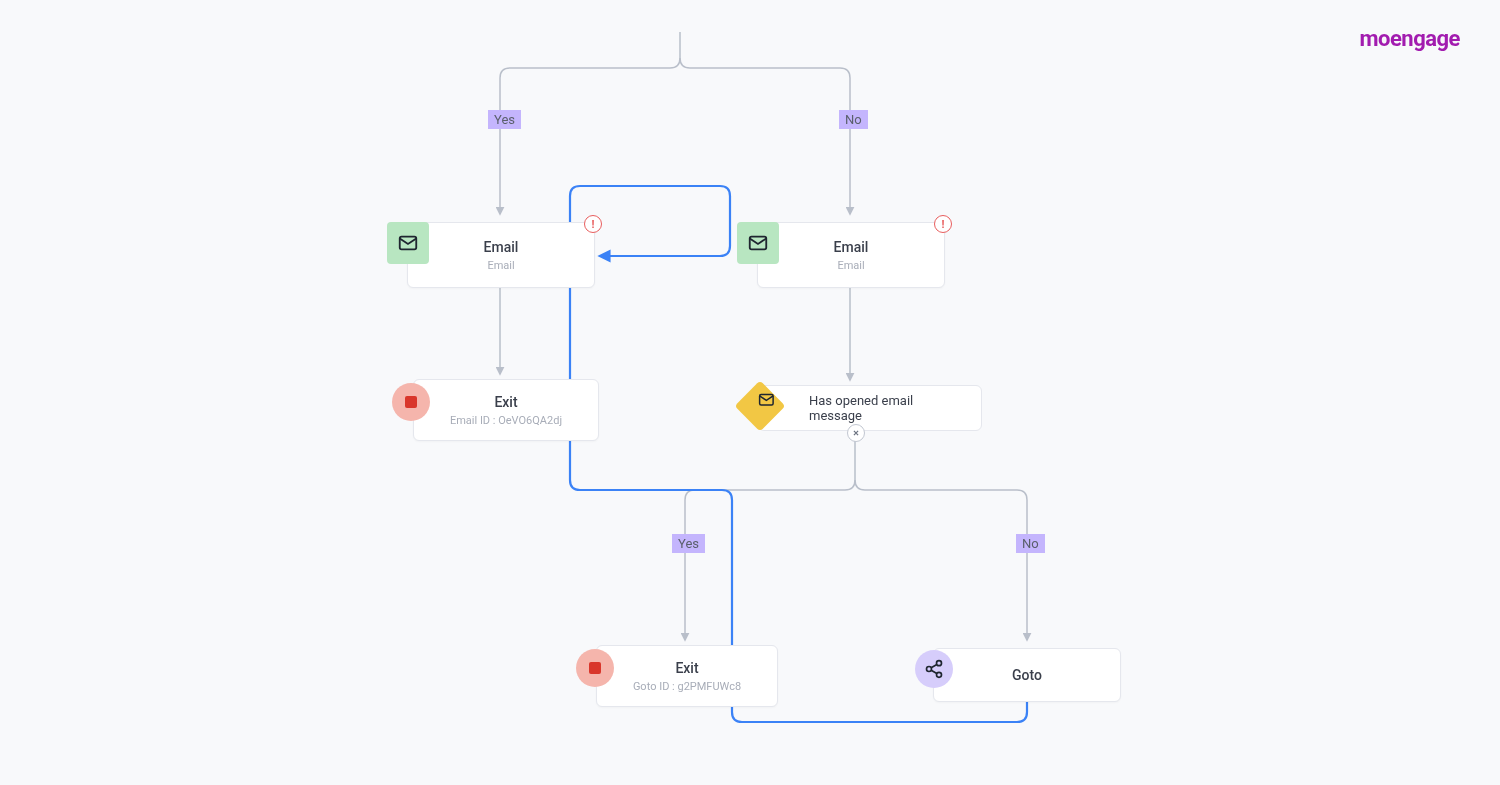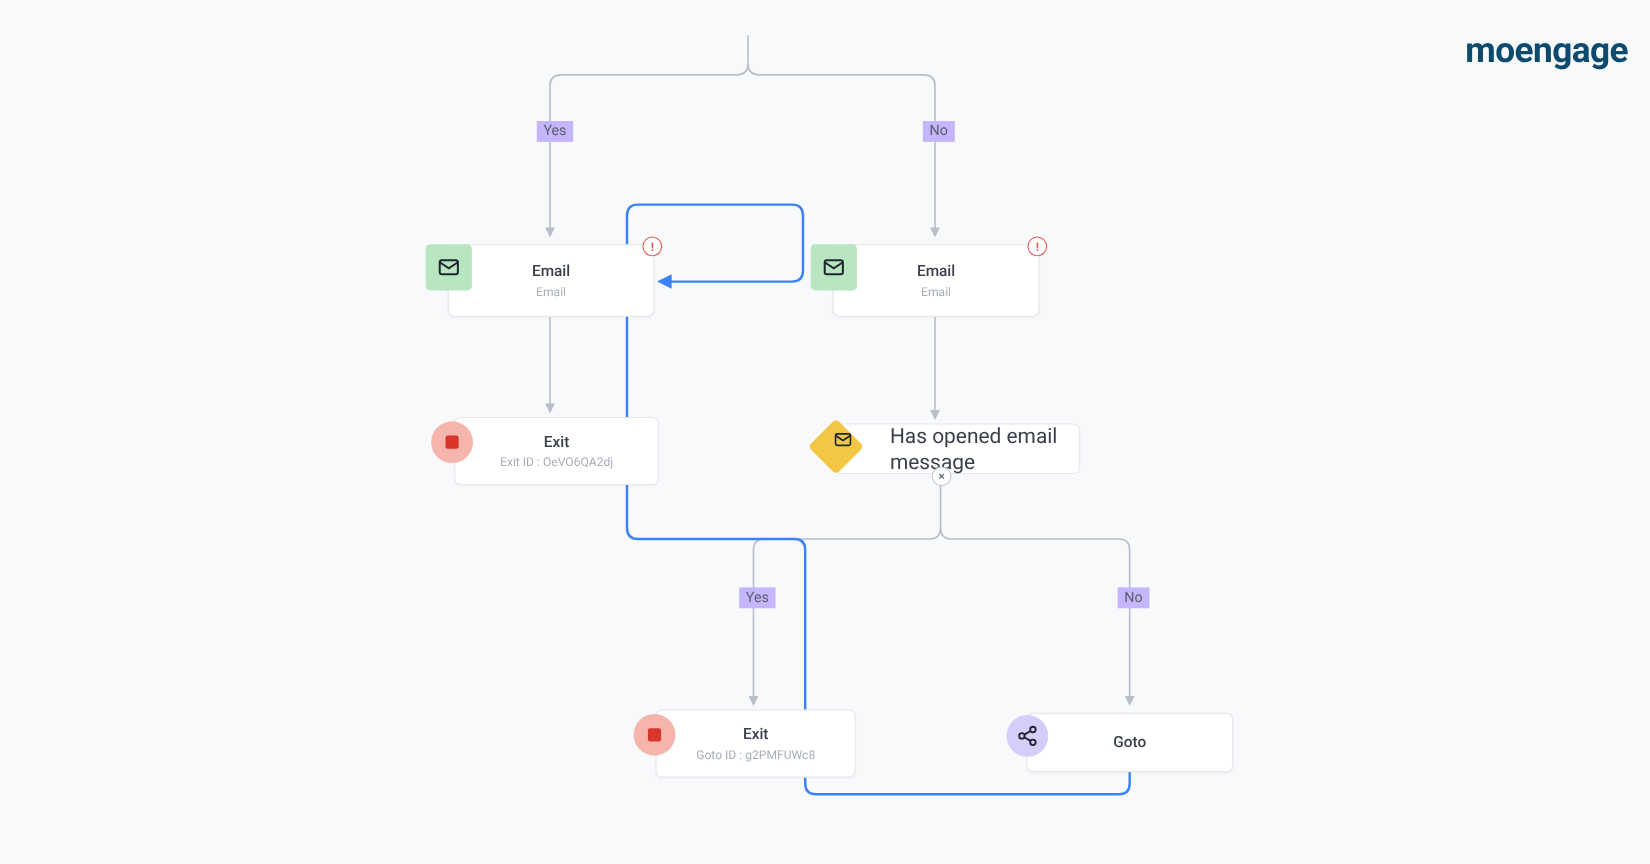--- a/index.html
+++ b/index.html
@@ -1,33 +1,33 @@
 <!DOCTYPE html>
 <html><head>
 <meta charset="utf-8">
 <style>
   html,body{margin:0;padding:0;width:1500px;height:785px;background:#f8f9fb;font-family:-apple-system,BlinkMacSystemFont,'Segoe UI',Roboto,sans-serif;overflow:hidden;}
   .canvas{position:relative;width:1500px;height:785px;}
-  .logo{position:absolute;top:26px;right:20px;font-size:32px;font-weight:700;color:#0c4a6e;letter-spacing:-0.5px;}
+  .logo{position:absolute;top:26px;right:40px;font-size:22px;font-weight:700;color:#a21caf;letter-spacing:-0.5px;}
   svg.edges{position:absolute;top:0;left:0;width:1500px;height:785px;pointer-events:none;}
   .node{position:absolute;background:#fff;border:1px solid #e5e7ed;border-radius:6px;display:flex;flex-direction:column;align-items:center;justify-content:center;box-shadow:0 1px 2px rgba(0,0,0,0.03);}
   .node .title{font-size:14px;color:#3a3f4b;font-weight:500;}
   .node .sub{font-size:11px;color:#a8adb8;margin-top:4px;}
   .node .content{flex:1;display:flex;flex-direction:column;align-items:center;justify-content:center;}
   .icon-box{position:absolute;width:42px;height:42px;border-radius:4px;display:flex;align-items:center;justify-content:center;}
   .icon-email{background:#b8e6c1;}
   .icon-exit{background:#f5b5ac;border-radius:50%;width:38px;height:38px;}
   .icon-diamond{background:#f2c744;width:36px;height:36px;transform:rotate(45deg);border-radius:4px;}
   .icon-diamond>span{transform:rotate(-45deg);display:flex;align-items:center;justify-content:center;}
   .icon-goto{background:#d6cdfb;border-radius:50%;width:38px;height:38px;}
   .alert-badge{position:absolute;top:-8px;right:-8px;width:16px;height:16px;border:1.5px solid #e85d5d;border-radius:50%;display:flex;align-items:center;justify-content:center;color:#e85d5d;font-size:11px;font-weight:700;background:#fff;}
   .edge-label{position:absolute;background:#c4b5fd;font-size:13px;color:#5a5f6b;padding:2px 6px;}
   .mini-circle{position:absolute;width:16px;height:16px;border:1px solid #c2c7d1;border-radius:50%;background:#fff;display:flex;align-items:center;justify-content:center;}
   .condition-node{position:absolute;background:#fff;border:1px solid #e5e7ed;border-radius:6px;display:flex;align-items:center;padding:0 16px 0 50px;}
-  .condition-node .title{font-size:19px;color:#3a3f4b;}
+  .condition-node .title{font-size:13px;color:#3a3f4b;}
 </style>
 </head>
 <body>
 
 <div class="canvas">
 
   <div class="logo">moengage</div>
 
   <svg class="edges">
     <defs>
@@ -82,21 +82,21 @@
   <div class="icon-box icon-email" style="left:737px;top:222px;">
     <svg width="22" height="22" viewBox="0 0 24 24" fill="none" stroke="#1f2630" stroke-width="2">
         <rect x="3" y="5" width="18" height="14" rx="2"></rect>
         <path d="M3 7l9 6 9-6"></path>
       </svg>
   </div>
 
   <div class="node" style="left:413px;top:379px;width:184px;height:60px;">
     <div class="content">
       <div class="title">Exit</div>
-      <div class="sub">Exit ID : OeVO6QA2dj</div>
+      <div class="sub">Email ID : OeVO6QA2dj</div>
     </div>
   </div>
   <div class="icon-box icon-exit" style="left:392px;top:383px;">
     <div style="width:12px;height:12px;background:#d9362b;border-radius:2px;"></div>
   </div>
 
   <div class="condition-node" style="left:758px;top:385px;width:156px;height:44px;">
     <div class="title">Has opened email message</div>
   </div>
   <div class="icon-box" style="left:742px;top:388px;width:36px;height:36px;">

